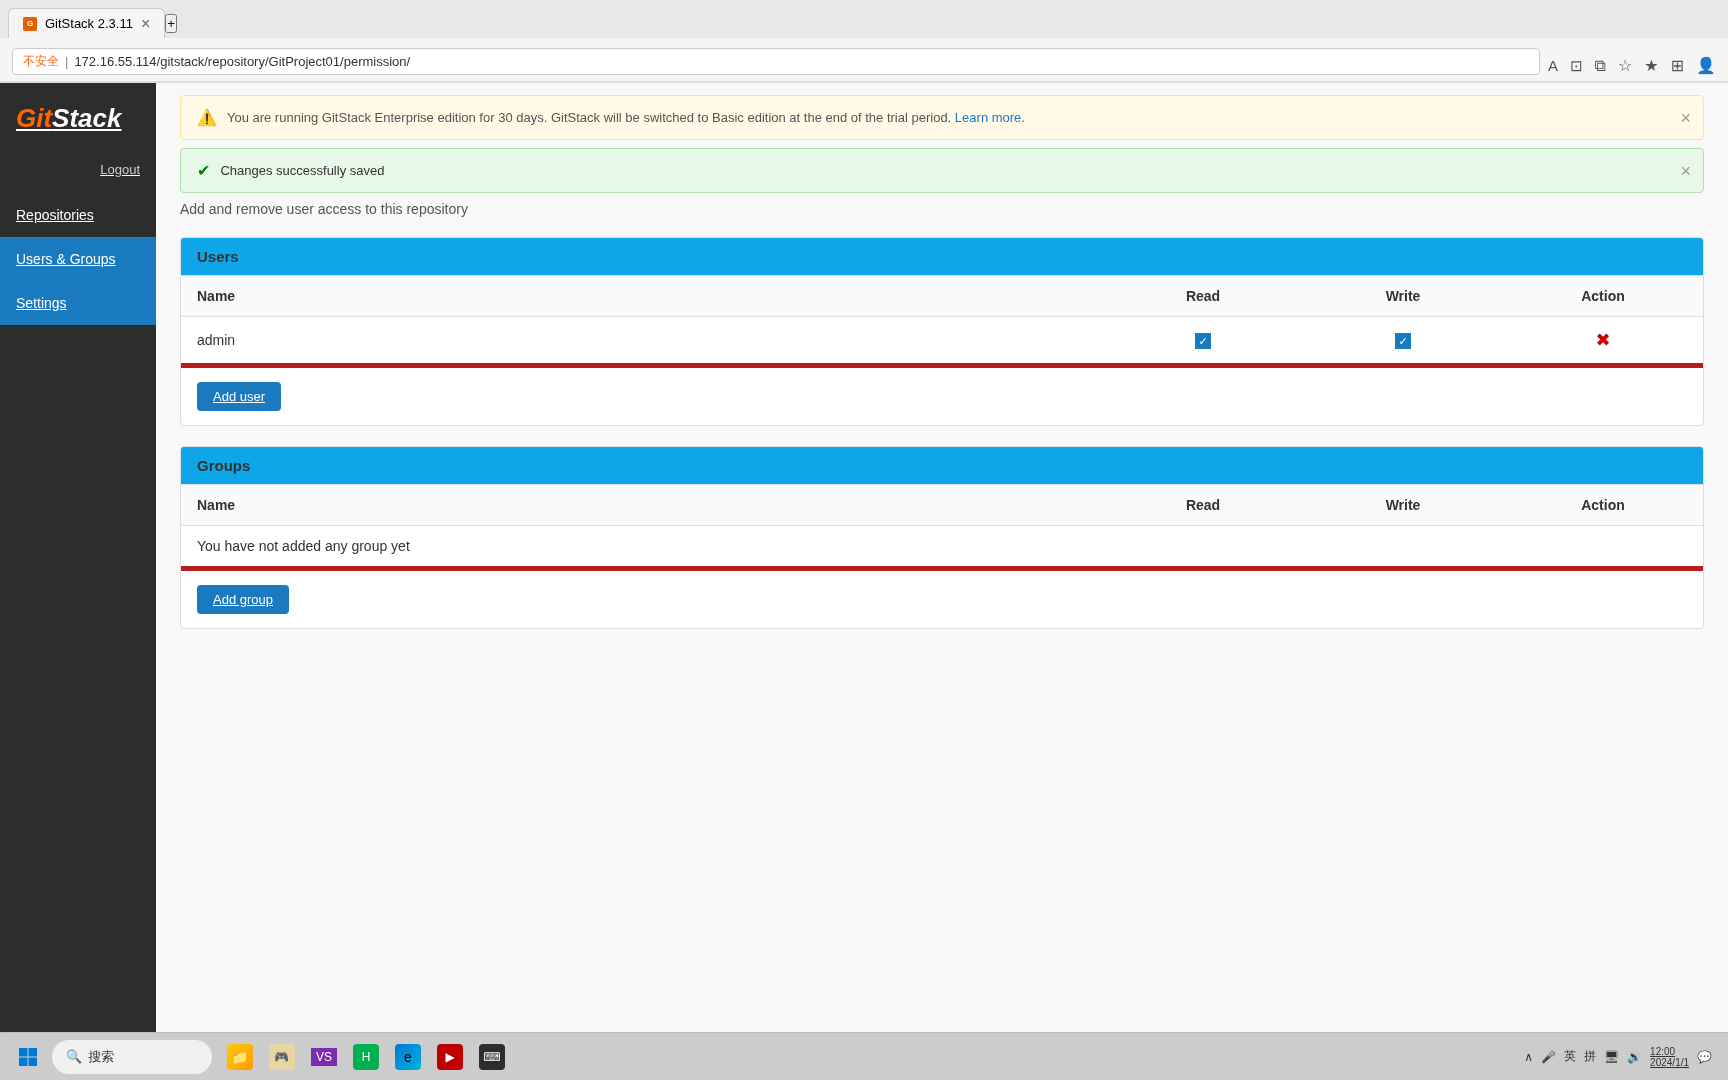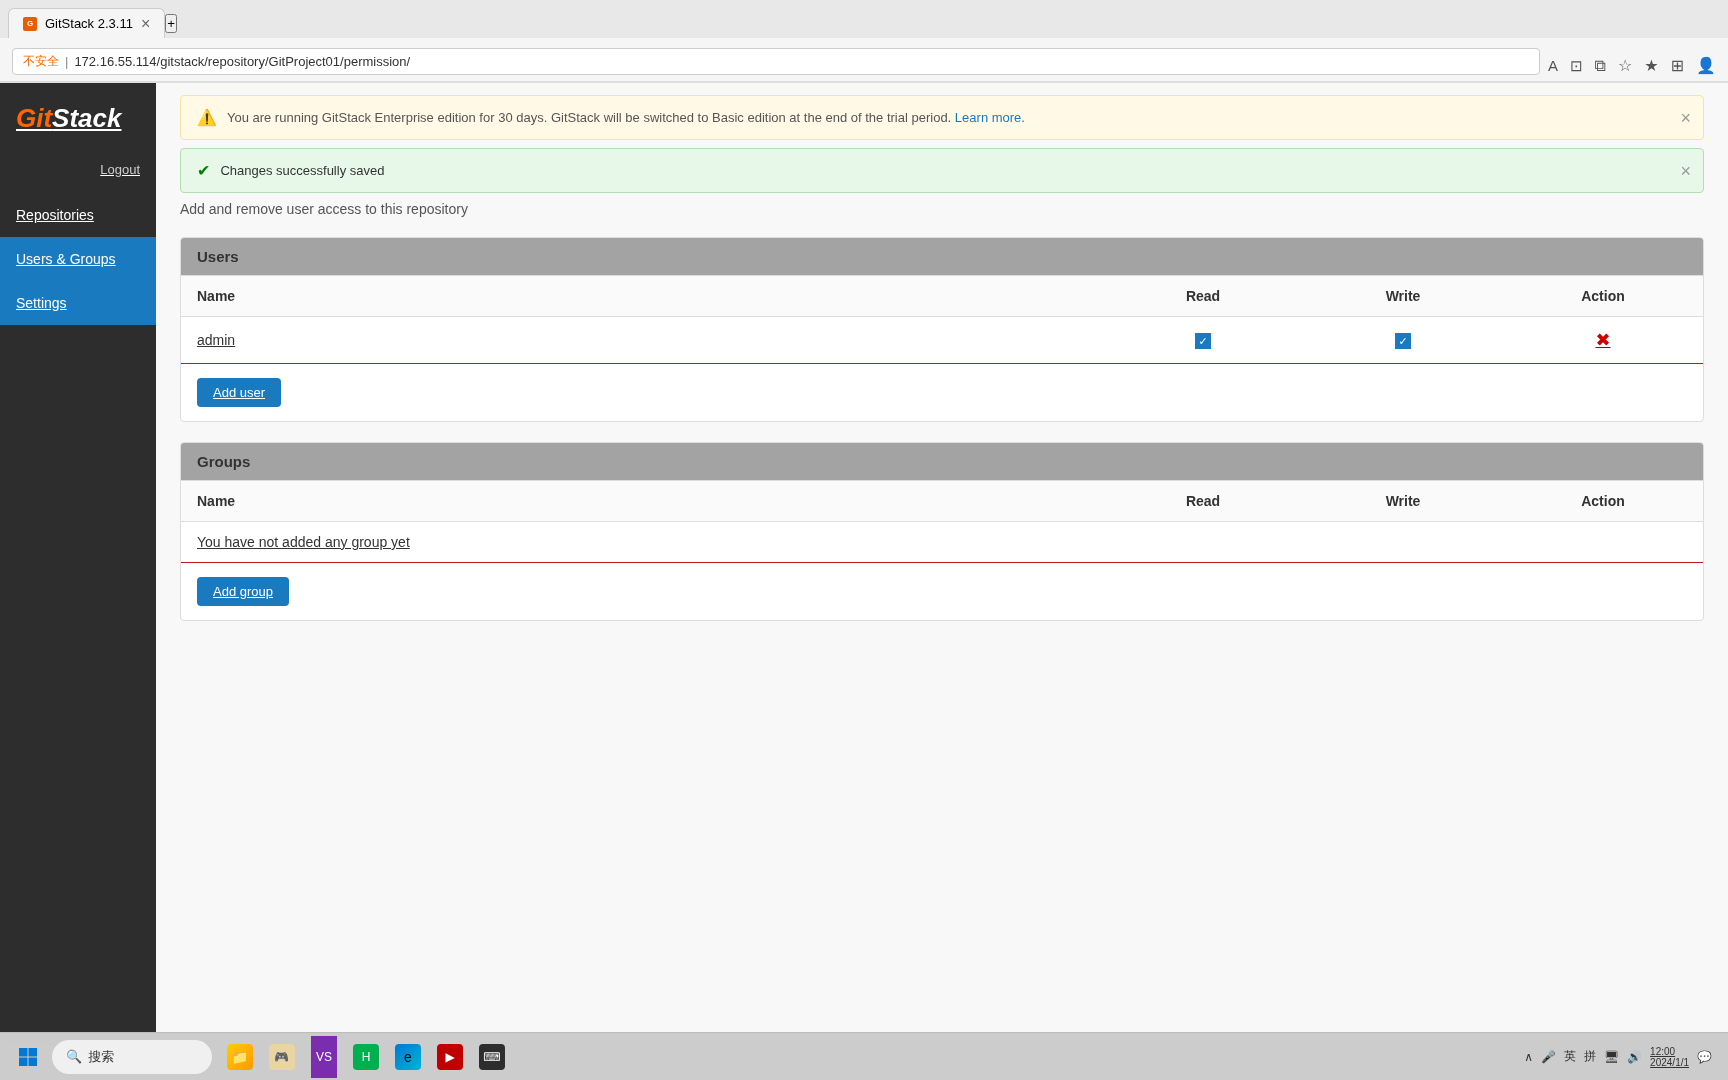--- a/index.html
+++ b/index.html
@@ -40,27 +40,27 @@
     .alert-icon { margin-right: 10px; font-size: 16px; }
     .alert-close { position: absolute; right: 12px; top: 50%; transform: translateY(-50%); cursor: pointer; color: #999; font-size: 18px; line-height: 1; }
     .alert a { color: #1a7abf; text-decoration: none; }
 
     
     .page-title { font-size: 24px; font-weight: 600; color: #222; margin: 16px 0 6px; }
     .page-subtitle { color: #555; font-size: 14px; margin-bottom: 20px; }
 
     
     .section { background: white; border: 1px solid #ddd; border-radius: 4px; margin-bottom: 20px; overflow: hidden; }
-    .section-header { background: #a3a3a3; padding: 10px 16px; font-size: 15px; font-weight: 600; color: #333; border-bottom: 1px solid #ddd; }
+    .section-header { background: #0ea5e9; padding: 10px 16px; font-size: 15px; font-weight: 600; color: #333; border-bottom: 1px solid #ddd; }
 
     
     .perm-table { width: 100%; border-collapse: collapse; }
     .perm-table thead tr { border-bottom: 1px solid #ddd; background: #fafafa; }
     .perm-table th { padding: 12px 16px; text-align: left; font-weight: 600; color: #333; font-size: 14px; }
-    .perm-table td { padding: 12px 16px; border-bottom: 1px solid #b91c1c; color: #333; font-size: 14px; text-decoration: underline; }
+    .perm-table td { padding: 12px 16px; border-bottom: 5px solid #b91c1c; color: #333; font-size: 14px; }
     .perm-table th.col-read, .perm-table td.col-read { text-align: center; width: 200px; margin-top: 36px; }
     .perm-table th.col-write, .perm-table td.col-write { text-align: center; width: 200px; }
     .perm-table th.col-action, .perm-table td.col-action { text-align: center; width: 200px; }
     .perm-table th.col-name { min-width: 300px; }
 
     .checkbox-checked { display: inline-block; width: 16px; height: 16px; border: 2px solid #1a7abf; background: #1a7abf; color: white; font-size: 11px; line-height: 12px; text-align: center; }
     .delete-icon { color: #cc0000; font-size: 18px; cursor: pointer; }
 
     
     .btn { padding: 7px 16px; border-radius: 4px; border: none; cursor: pointer; font-size: 13px; font-weight: 500; }
@@ -221,21 +221,21 @@
     <span>搜索</span>
   </div>
   <div class="taskbar-icons">
     <div class="taskbar-icon">
       <div style="width:26px;height:26px;background:linear-gradient(135deg,#ffcc00,#ff9900);border-radius:4px;display:flex;align-items:center;justify-content:center;font-size:14px;">📁</div>
     </div>
     <div class="taskbar-icon">
       <div style="width:26px;height:26px;border-radius:4px;background:#e8d5a3;display:flex;align-items:center;justify-content:center;font-size:12px;">🎮</div>
     </div>
     <div class="taskbar-icon">
-      <div style="width:26px;height:42px;border-radius:0;background:#7b2db0;display:flex;align-items:center;justify-content:center;font-size:12px;color:white;">VS</div>
+      <div style="width:26px;height:18px;border-radius:0;background:#7b2db0;display:flex;align-items:center;justify-content:center;font-size:12px;color:white;">VS</div>
     </div>
     <div class="taskbar-icon">
       <div style="width:26px;height:26px;border-radius:4px;background:#00b050;display:flex;align-items:center;justify-content:center;font-size:12px;color:white;">H</div>
     </div>
     <div class="taskbar-icon">
       <div style="width:26px;height:26px;border-radius:4px;background:linear-gradient(135deg,#0078d4,#00b4d8);display:flex;align-items:center;justify-content:center;font-size:14px;">e</div>
     </div>
     <div class="taskbar-icon">
       <div style="width:26px;height:26px;border-radius:4px;background:#c00000;display:flex;align-items:center;justify-content:center;font-size:12px;color:white;">▶</div>
     </div>

